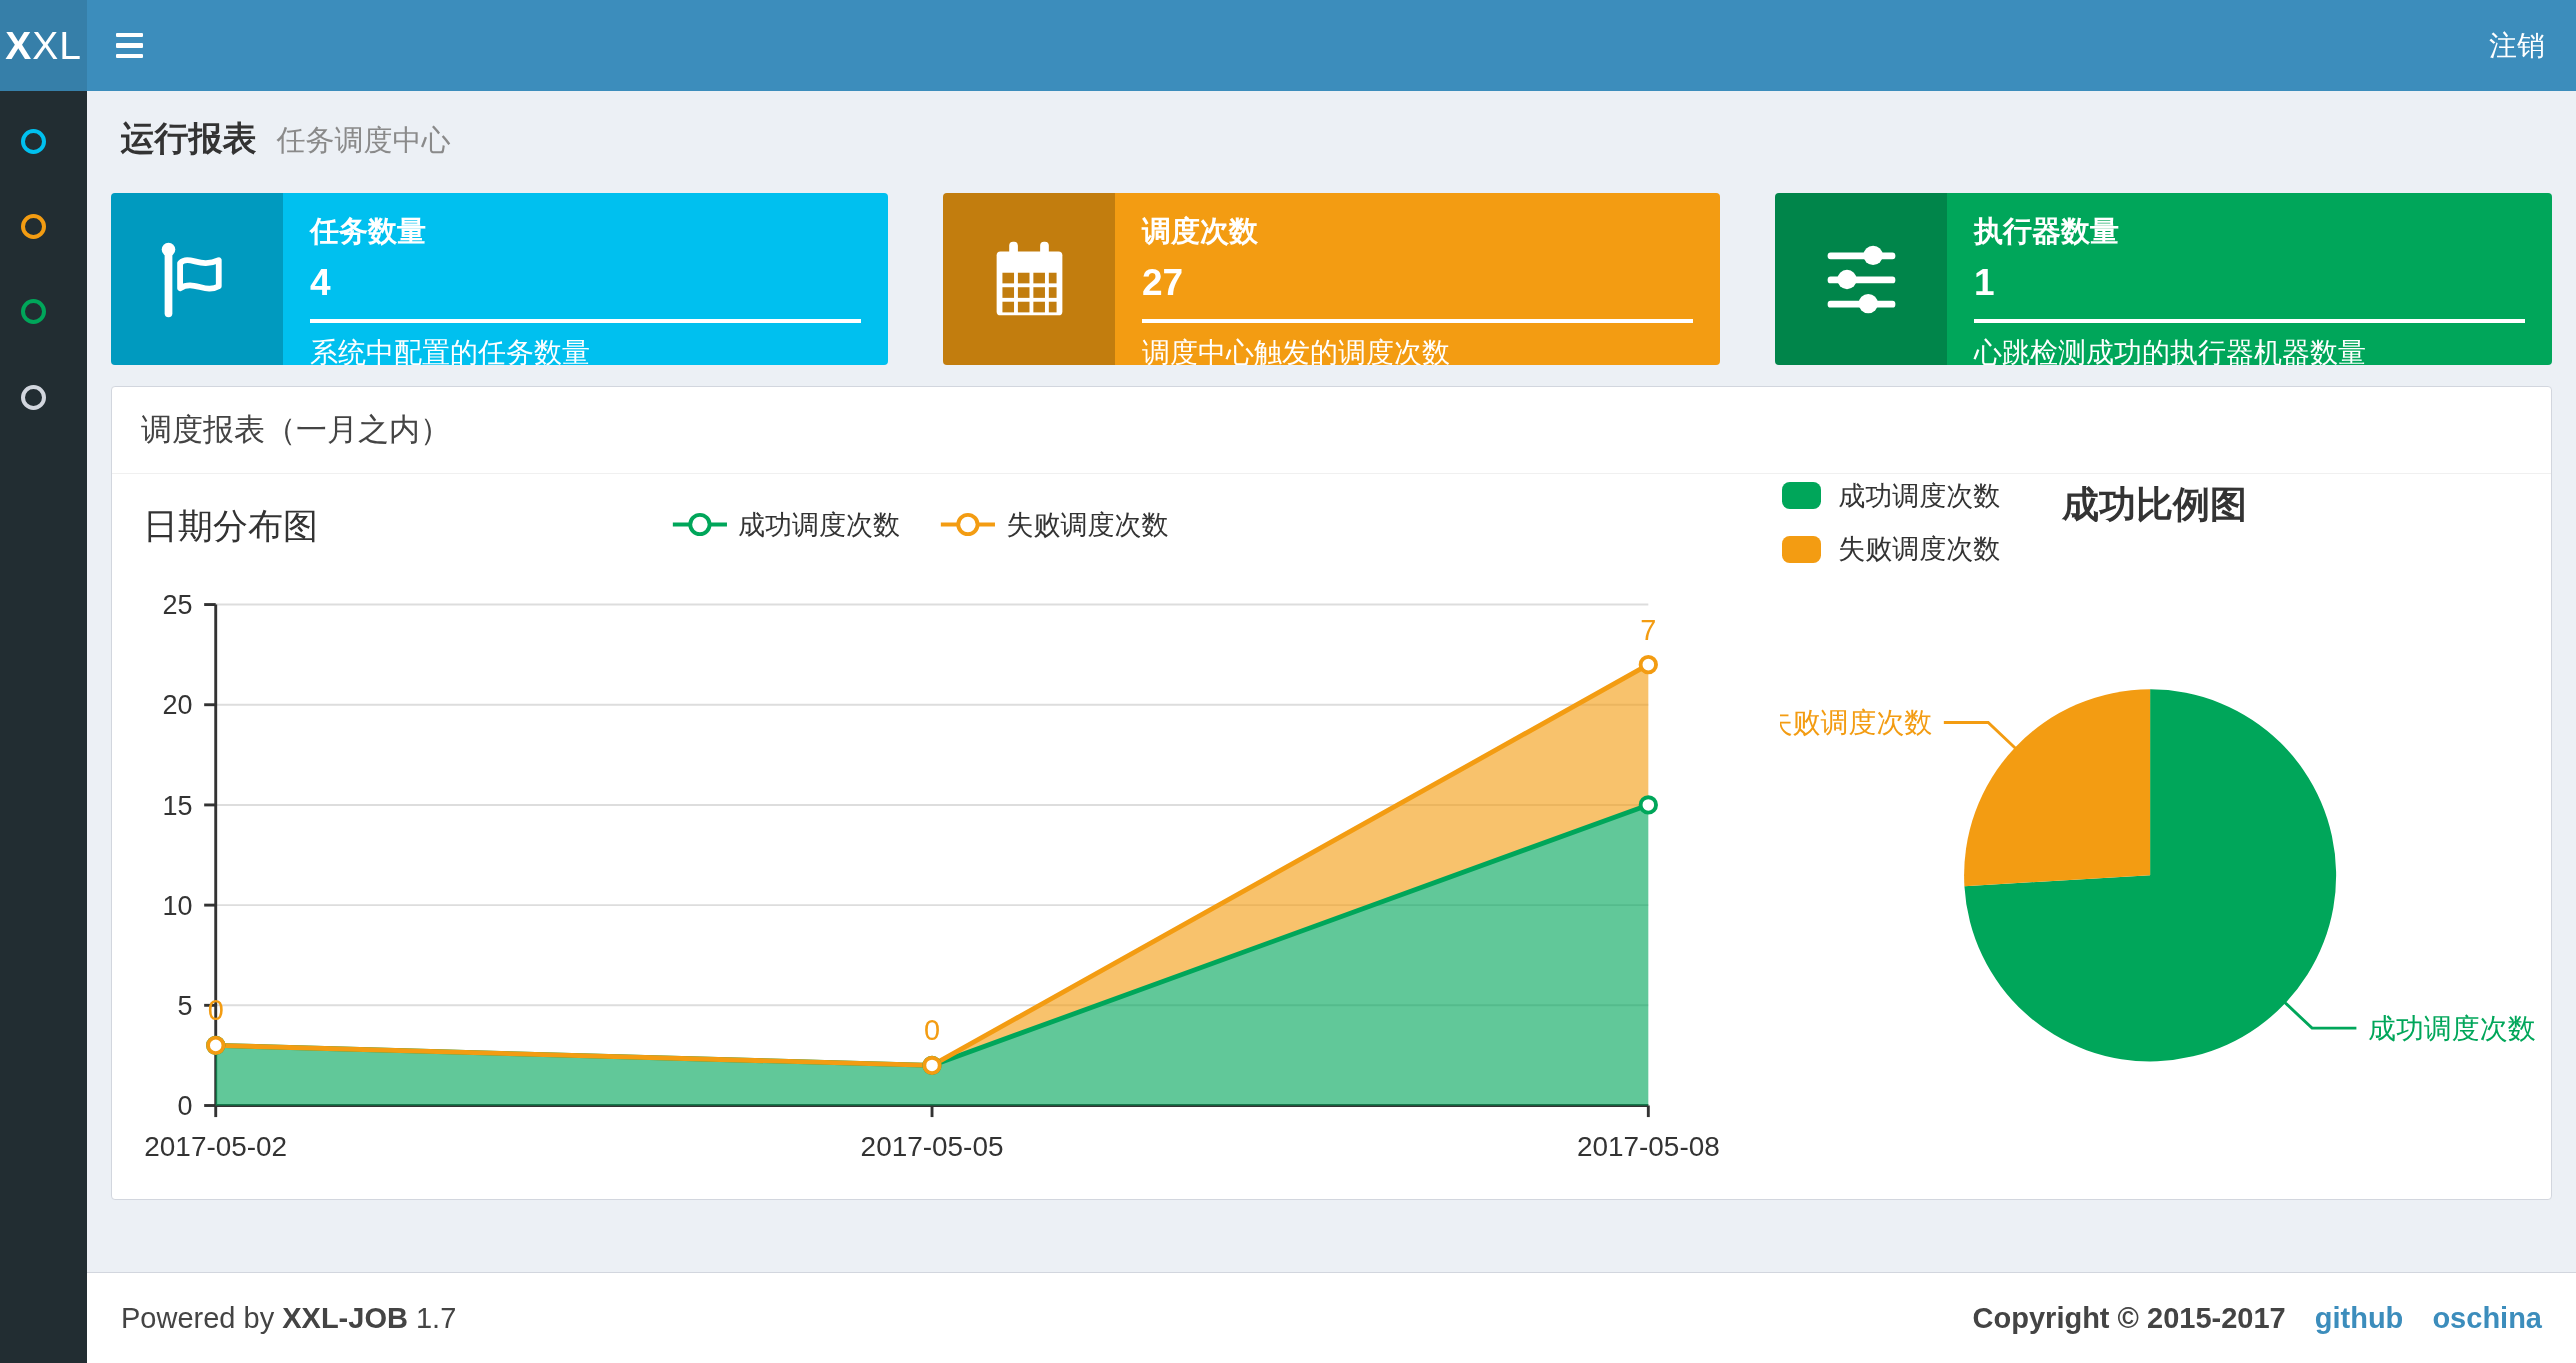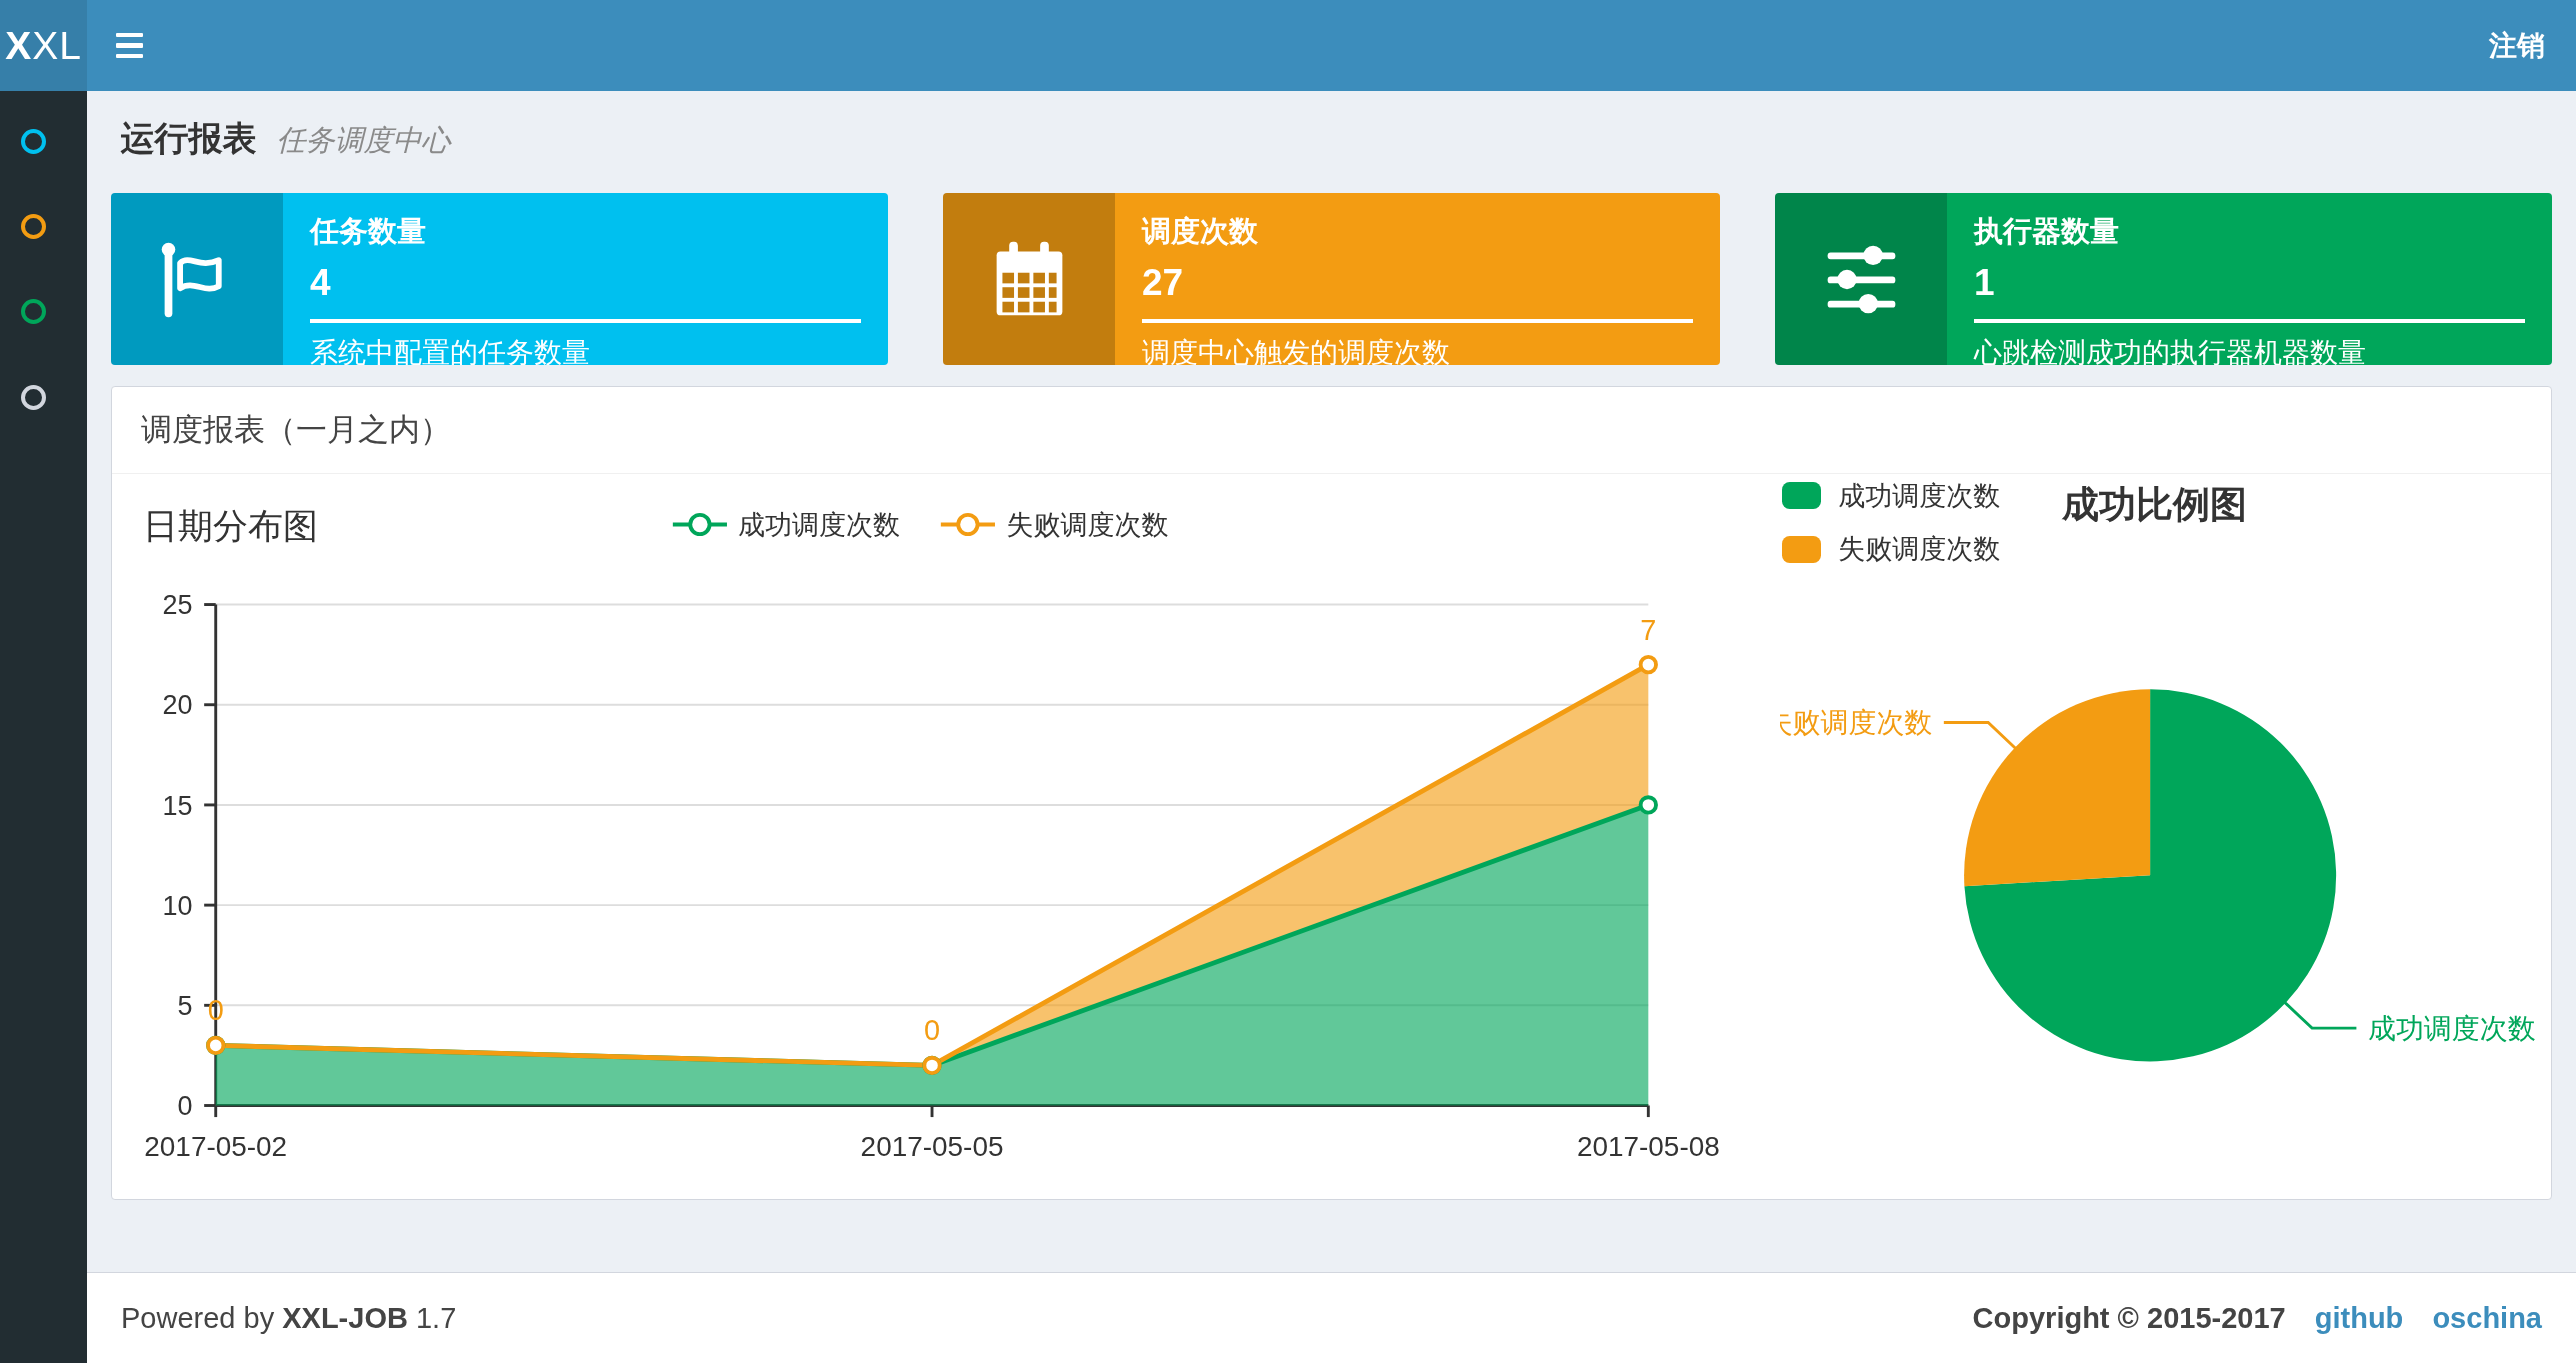--- a/index.html
+++ b/index.html
@@ -8,32 +8,32 @@
     background: #ecf0f5; color: #333;
     font-family: "Liberation Sans", "DejaVu Sans", sans-serif;
   }
   
   .navbar { position: absolute; top:0; left:0; right:0; height:91px; background:#3c8dbc; display:flex; align-items:stretch; z-index:5; }
   .logo { width:87px; background:#367fa9; color:#fff; display:flex; align-items:center; justify-content:center; font-size:39px; letter-spacing:1px; }
   .logo b { font-weight:700; }
   .hamburger { display:flex; flex-direction:column; justify-content:center; gap:5.8px; padding:0 29px; cursor:pointer; }
   .hamburger span { width:27px; height:4.8px; background:#fff; border-radius:1px; }
   .nav-right { margin-left:auto; display:flex; align-items:center; padding-right:31px; }
-  .logout { color:#fff; font-size:28px; cursor:pointer;font-weight:bold; }
+  .logout { color:#fff; font-size:28px; cursor:pointer; }
   
   .sidebar { position:absolute; top:91px; left:0; bottom:0; width:87px; background:#222d32; }
   .side-item { position:absolute; left:0; width:87px; height:86px; cursor:pointer; }
   .side-item:nth-of-type(1){ top:12.5px; } .side-item:nth-of-type(2){ top:98px; }
   .side-item:nth-of-type(3){ top:183px; } .side-item:nth-of-type(4){ top:269px; }
   .side-circle { position:absolute; left:21px; top:25px; width:25px; height:25px; border-radius:50%; border:4.8px solid #fff; }
   
   .content { position:absolute; left:87px; top:91px; right:0; padding:0 24px; }
   .content-header { padding:25px 9.6px 0; }
   .page-title { font-size:34px; font-weight:600; color:#333; display:inline; }
-  .page-subtitle { font-size:29px; color:#8a8a8a; margin-left:15.4px;font-style:italic; }
+  .page-subtitle { font-size:29px; color:#8a8a8a; margin-left:15.4px; }
   
   .cards { display:flex; gap:55px; margin-top:31px; }
   .card { flex:1; height:172px; border-radius:3.9px; overflow:hidden; display:flex; color:#fff; }
   .card-icon { width:172px; flex:none; display:flex; align-items:center; justify-content:center; background:var(--d); }
   .card-body { flex:1; padding:19px 27px 0; background:var(--c); }
   .card-label { font-size:29px; font-weight:600; }
   .card-value { font-size:37px; font-weight:700; margin-top:9.6px; }
   .card-line { height:3.9px; background:#fff; margin:15.4px 0 11.6px; }
   .card-desc { font-size:28px; font-weight:500; }
   

